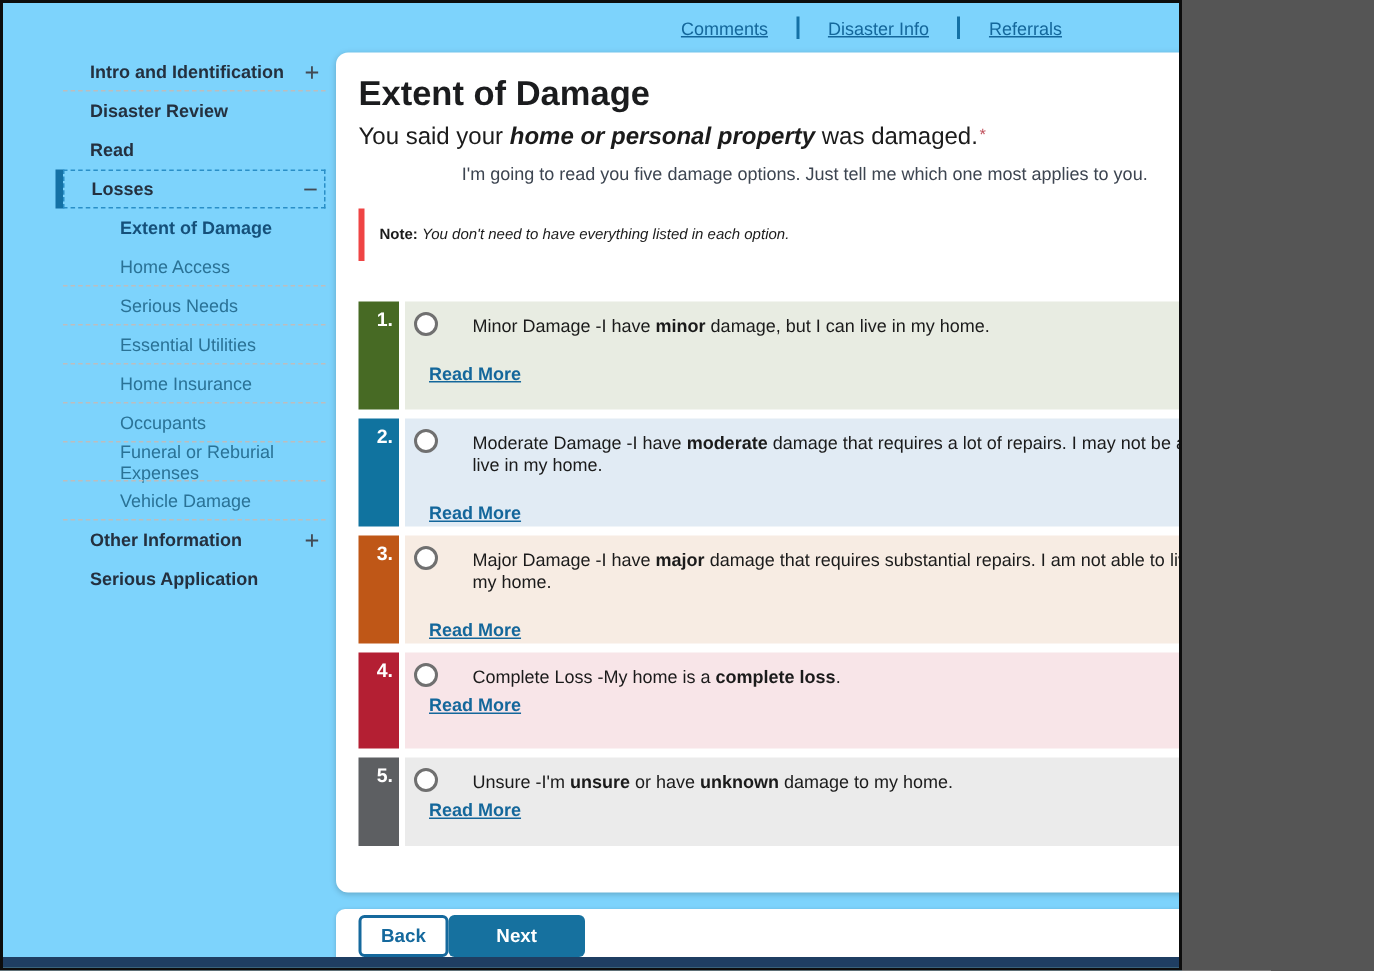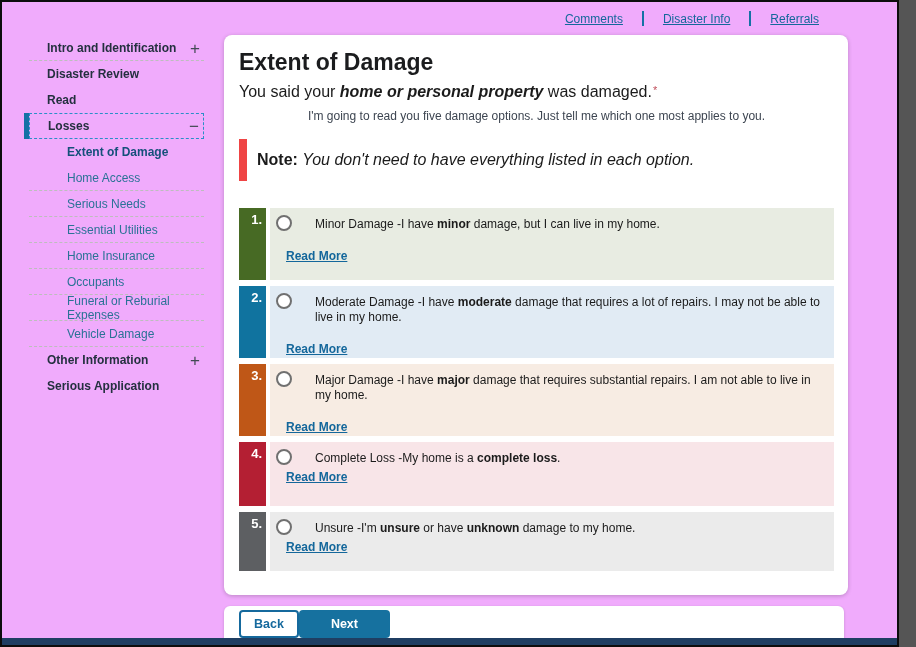--- a/index.html
+++ b/index.html
@@ -1,42 +1,42 @@
 <!DOCTYPE html>
 <html><head>
 <meta charset="utf-8">
 <style>
   html,body{margin:0;padding:0;background:#555;}
   *{box-sizing:border-box;font-family:"Liberation Sans",sans-serif;}
-  .window{position:relative;width:899px;height:647px;background:#f0abfc;border:2px solid #0d0d0d;overflow:hidden;}
+  .window{position:relative;width:788px;height:647px;background:#7dd3fc;border:2px solid #0d0d0d;overflow:hidden;}
 
   
   .topbar{position:absolute;top:0;left:0;right:0;height:33px;display:flex;align-items:center;justify-content:flex-end;padding-right:78px;gap:19px;}
   .top-link{color:#14679b;font-size:12px;text-decoration:underline;cursor:pointer;}
   .vsep{width:2px;height:15px;background:#1471a5;}
 
   
-  .sidebar{position:absolute;top:33px;left:0;width:222px;}
+  .sidebar{position:absolute;top:33px;left:13px;width:222px;}
   .side-item{position:relative;margin:0 20px 0 27px;height:26px;display:flex;align-items:center;justify-content:space-between;cursor:pointer;}
   .side-item:not(.no-divider)::after{content:'';position:absolute;left:0;right:0;bottom:0;border-bottom:1px dashed #bdbdbd;}
   .side-section .side-label{padding-left:18px;font-size:12px;font-weight:bold;color:#24303f;}
   .side-sub .side-label{padding-left:38px;font-size:12px;color:#2a7296;}
   .side-sub.active-sub .side-label{font-weight:bold;color:#15507a;}
   .active-section{border:1px dashed #2a8fc7;}
   .active-section::before{content:'';position:absolute;left:-6px;top:-1px;bottom:-1px;width:5px;background:#1471a5;}
   .expander{font-size:17px;font-weight:400;color:#424a54;margin-right:4px;line-height:1;cursor:pointer;}
 
   
   .card{position:absolute;top:33px;left:222px;width:624px;height:560px;background:#fff;border-radius:8px;box-shadow:0 1px 4px rgba(0,0,0,.22);padding:12px 14px 0 15px;}
   .card h1{margin:2px 0 0 0;font-size:23px;font-weight:bold;color:#1b1c1e;}
   .question{margin:7px 0 0 0;font-size:16px;color:#1b1b1b;}
   .question .emph{font-style:italic;font-weight:bold;}
   .req{color:#c0505c;font-size:11px;vertical-align:3px;margin-left:1px;}
   .instruction{margin:8px 0 0 0;font-size:12px;color:#3d4551;text-align:center;}
-  .note{margin-top:16px;border-left:8px solid #ef4444;padding:12px 10px;font-size:16px;color:#1b1b1b;}
+  .note{margin-top:16px;border-left:4px solid #ef4444;padding:12px 10px;font-size:10px;color:#1b1b1b;}
   .note i{font-style:italic;}
 
   
   .options{margin-top:27px;}
   .option-row{display:flex;margin-bottom:6px;}
   .option-row:nth-child(-n+3){height:72px;}
   .option-row:nth-child(4){height:64px;}
   .option-row:nth-child(5){height:59px;}
   .num-block{width:27px;margin-right:4px;color:#fff;font-size:13px;font-weight:bold;text-align:right;padding:4px 4px 0 0;}
   .option-body{flex:1;padding:7px 10px 0 6px;}

